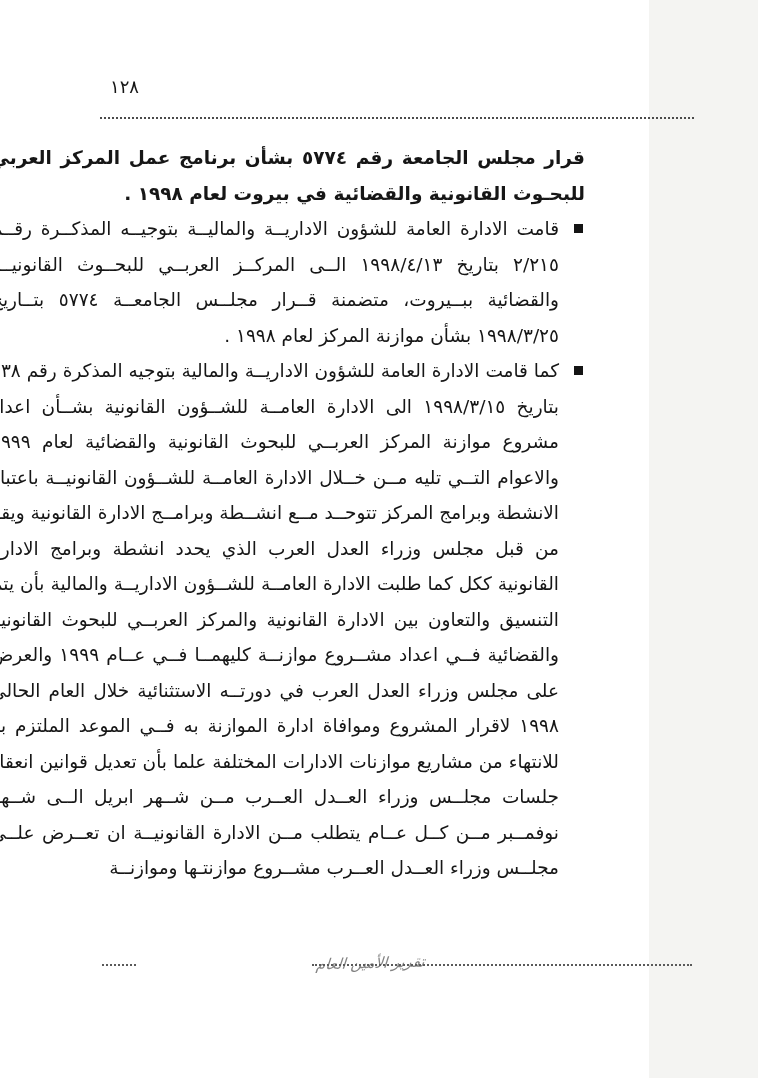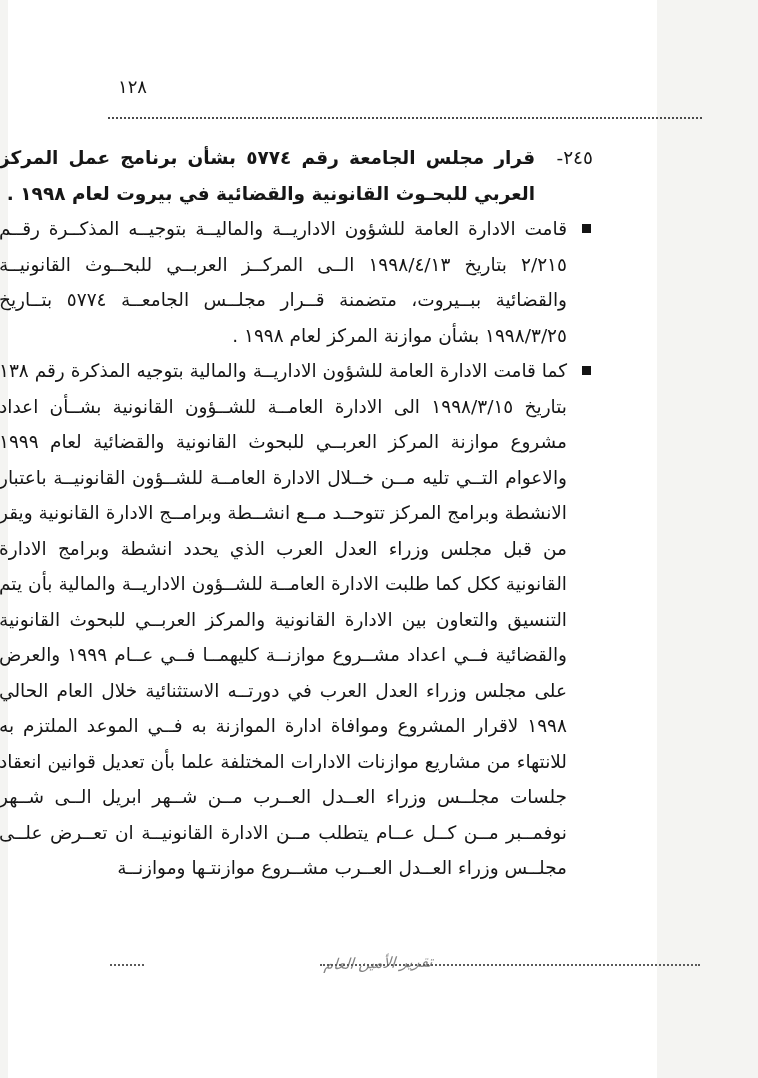--- a/index.html
+++ b/index.html
@@ -8,21 +8,20 @@
     background: #f4f4f2;
     font-family: "DejaVu Sans", sans-serif;
     color: #161616;
     overflow: hidden;
   }
   .page {
     position: relative;
     width: 649px;
     height: 1078px;
     background: #ffffff;
-    margin-left: 8px;
   }
   .page-number {
     position: absolute;
     top: 76px;
     left: 110px;
     font-size: 18px;
     letter-spacing: 2px;
     direction: rtl;
   }
   .rule {
@@ -105,21 +104,20 @@
 
 <div class="page">
 
   <div class="page-number">١٢٨</div>
 
   <div class="rule top-rule"></div>
 
   <div class="content">
 
     <div class="numbered-item">
-      <span class="item-number">٢٤٥-</span>
       <span class="item-text">قرار مجلس الجامعة رقم ٥٧٧٤ بشأن برنامج عمل المركز العربي للبحـوث القانونية والقضائية في بيروت لعام ١٩٩٨ .</span>
     </div>
 
     <div class="bullet-item">
       <span class="bullet-box"></span>
       <span class="bullet-text">قامت الادارة العامة للشؤون الاداريــة والماليــة بتوجيــه المذكــرة رقــم ٢/٢١٥ بتاريخ ١٩٩٨/٤/١٣ الــى المركــز العربــي للبحــوث القانونيــة والقضائية ببــيروت، متضمنة قــرار مجلــس الجامعــة ٥٧٧٤ بتــاريخ ١٩٩٨/٣/٢٥ بشأن موازنة المركز لعام ١٩٩٨ .</span>
     </div>
 
     <div class="bullet-item">
       <span class="bullet-box"></span>

